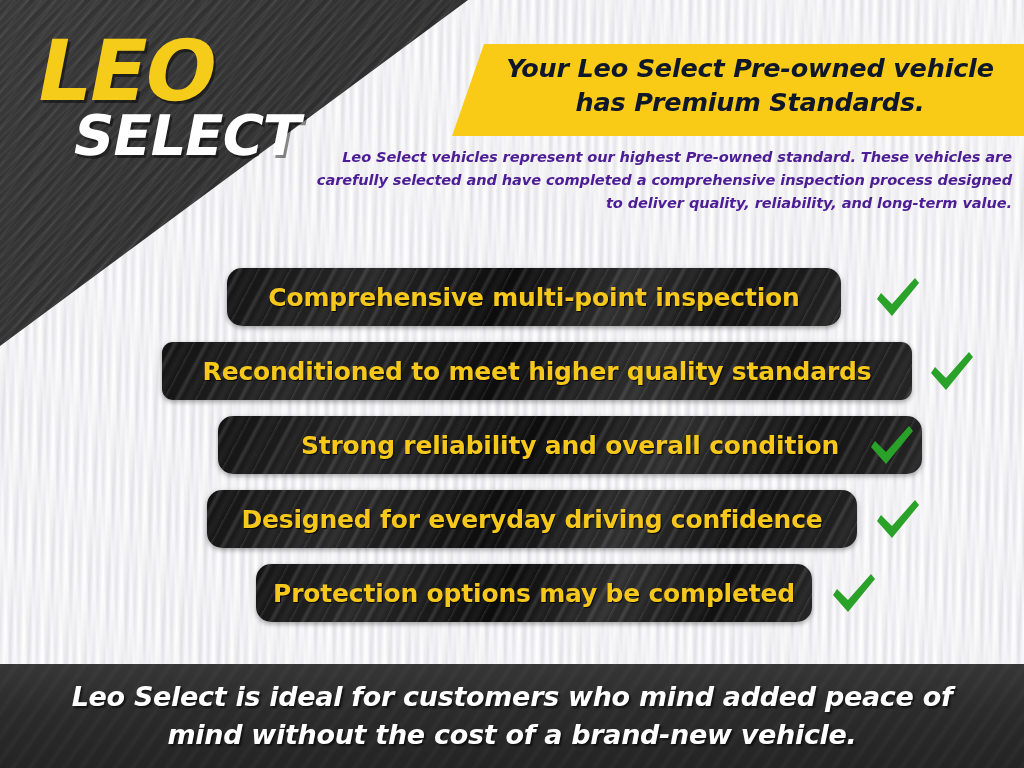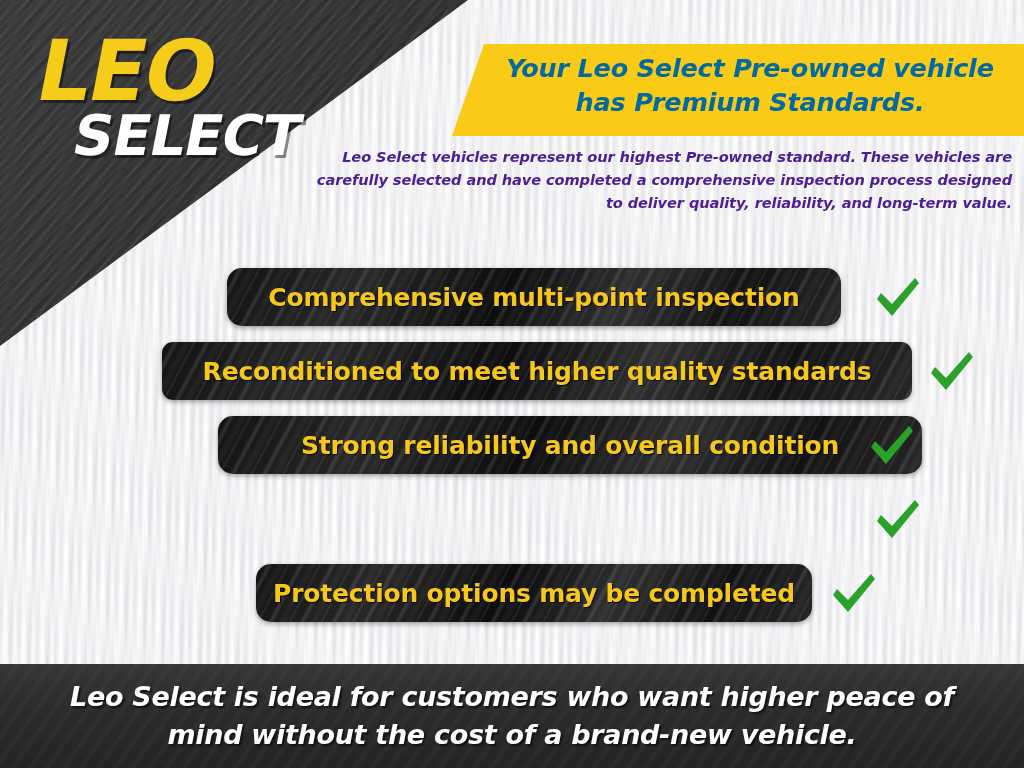--- a/index.html
+++ b/index.html
@@ -112,21 +112,21 @@
     clip-path: polygon(32px 0, 572px 0, 572px 92px, 0 92px);
     z-index: 5;
   }
   .headline-text {
     position: absolute;
     left: 484px;
     top: 52px;
     width: 532px;
     z-index: 6;
     text-align: center;
-    color: #0369a1;
+    color: #0f172a;
     font-family: "DejaVu Sans", sans-serif;
     font-weight: 700;
     font-style: italic;
     font-size: 25.5px;
     line-height: 1.32;
     letter-spacing: -0.2px;
   }
 
   
   .intro-paragraph {
@@ -277,20 +277,23 @@
         <span class="pill-label">Strong reliability and overall condition</span>
       </div>
       <div class="check" style="left:846px;">
         <svg viewBox="0 0 52 48" width="52" height="48" aria-hidden="true">
           <path d="M6 25 L10 19 L21 30 L44 4 L48 9 L21 42 Z" fill="#2aa22a"></path>
         </svg>
       </div>
     </div>
 
     <div class="feature-row">
+      <div class="pill" style="left:188px; width:650px;">
+        <span class="pill-label">Designed for everyday driving confidence</span>
+      </div>
       <div class="check" style="left:852px;">
         <svg viewBox="0 0 52 48" width="52" height="48" aria-hidden="true">
           <path d="M6 25 L10 19 L21 30 L44 4 L48 9 L21 42 Z" fill="#2aa22a"></path>
         </svg>
       </div>
     </div>
 
     <div class="feature-row">
       <div class="pill" style="left:237px; width:556px;">
         <span class="pill-label">Protection options may be completed</span>
@@ -299,18 +302,18 @@
         <svg viewBox="0 0 52 48" width="52" height="48" aria-hidden="true">
           <path d="M6 25 L10 19 L21 30 L44 4 L48 9 L21 42 Z" fill="#2aa22a"></path>
         </svg>
       </div>
     </div>
 
   </div>
 
   <div class="footer-bar">
     <div class="footer-text">
-      <div>Leo Select is ideal for customers who want higher peace of</div>
+      <div>Leo Select is ideal for customers who mind added peace of</div>
       <div>mind without the cost of a brand-new vehicle.</div>
     </div>
   </div>
 
 </div>
 
 </body></html>

